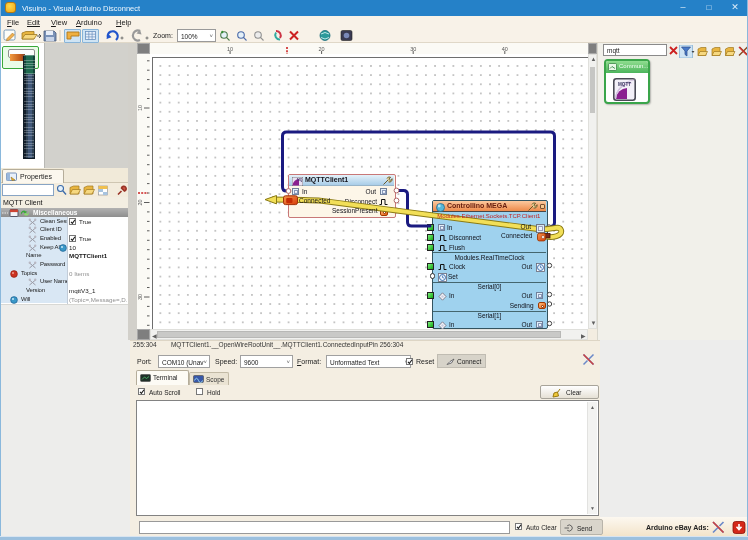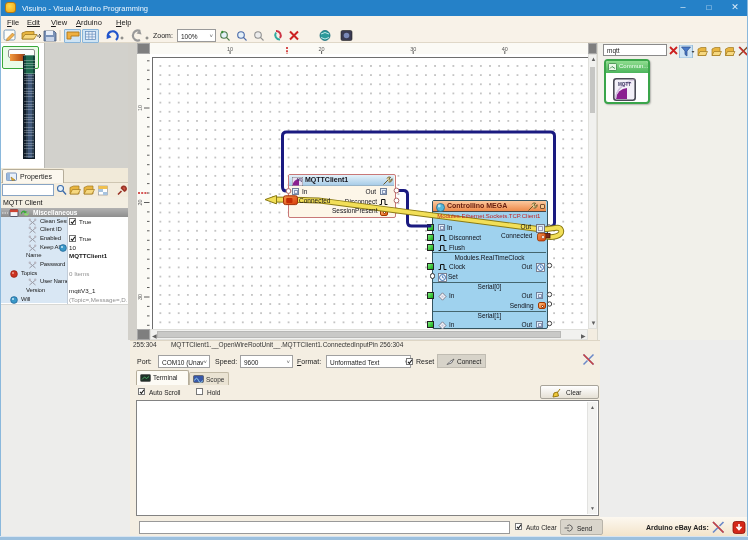--- a/index.html
+++ b/index.html
@@ -102,21 +102,21 @@
 .icsq { position:absolute; width:7px; height:7px; background:#e4f0fa; border:1px solid #70809a; }
 .icsq i { position:absolute; left:1px; top:1px; width:4px; height:4px; border:0.8px solid #8898b8; background:linear-gradient(#fff,#d4def0); }
 .icor { position:absolute; width:8px; height:7.5px; background:linear-gradient(135deg,#ffc080,#e85c10); border:1px solid #a03800; border-radius:2px; }
 .icor i { position:absolute; right:1px; top:2px; width:3px; height:3px; background:#fff; border-radius:50%; border:0.5px solid #803000; }
 </style>
 </head>
 <body>
 
 <div class="abs" id="titlebar"></div>
 <div class="abs" id="ticon"></div>
-<div class="abs" id="titletext">Visuino - Visual Arduino Programming</div>
+<div class="abs" id="titletext">Visuino - Visual Arduino Disconnect</div>
 <div class="abs winbtn" style="left:668px;">–</div>
 <div class="abs winbtn" style="left:694px; font-size:8px;">□</div>
 <div class="abs winbtn" style="left:720px;">✕</div>
 
 <div class="abs" id="menubar"></div>
 <div class="abs menu" style="left:7px;"><span>F</span>ile</div>
 <div class="abs menu" style="left:27px;text-decoration:underline;"><span>E</span>dit</div>
 <div class="abs menu" style="left:51px;"><span>V</span>iew</div>
 <div class="abs menu" style="left:76px;"><span>A</span>rduino</div>
 <div class="abs menu" style="left:116px;"><span>H</span>elp</div>

